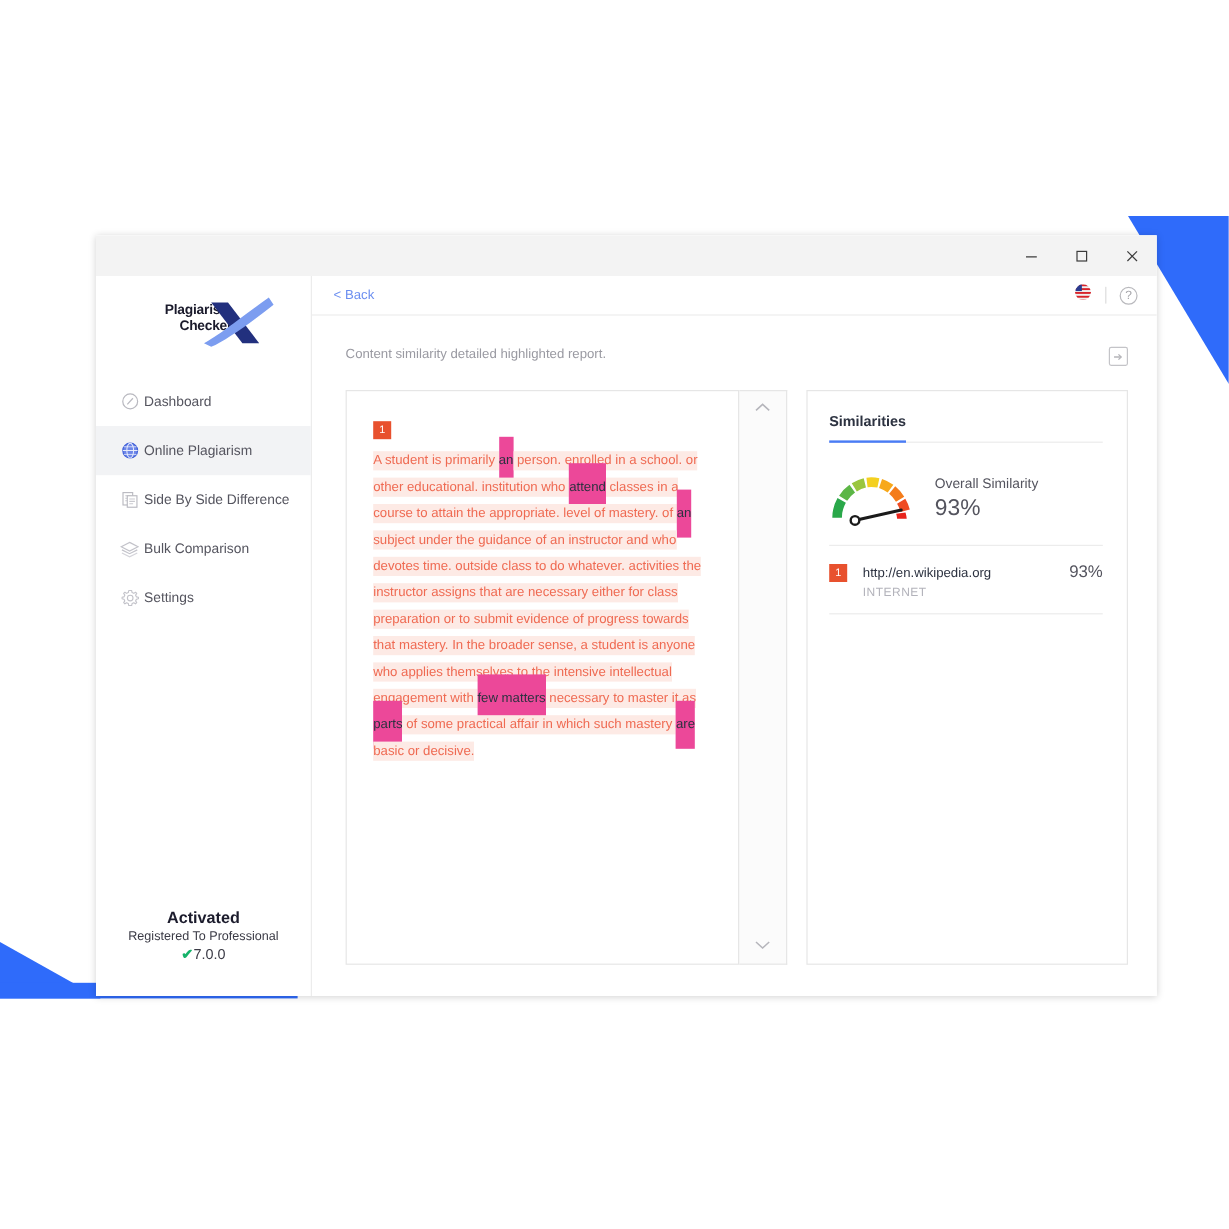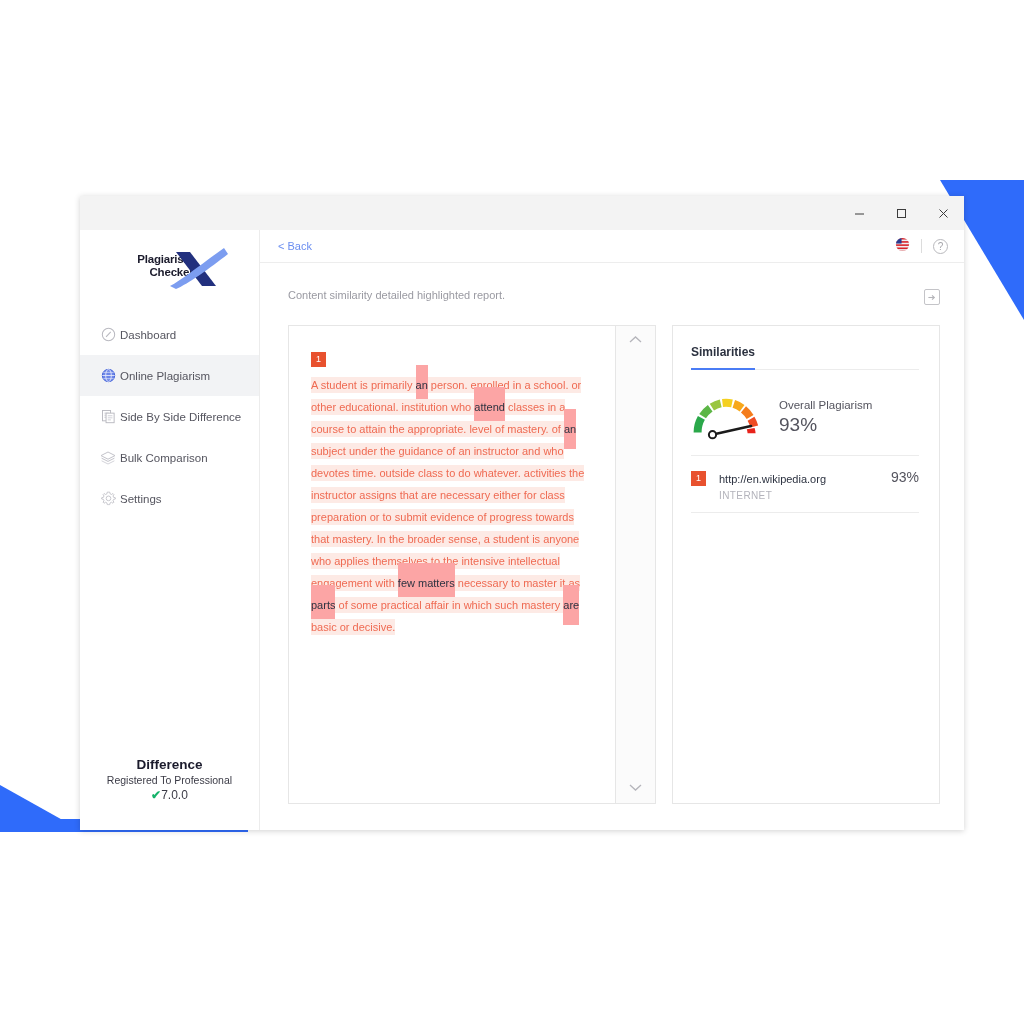--- a/index.html
+++ b/index.html
@@ -117,21 +117,21 @@
     padding: 22px 20px 20px 22px;
     overflow: hidden;
   }
   .badge-1 {
     display: inline-block; background: #e8512e; color: #fff;
     font-size: 9px; line-height: 15px; width: 15px; height: 15px;
     text-align: center; margin-bottom: 7px;
   }
   .doc-text { font-size: 11px; line-height: 22px; color: #ef6a52; }
   .doc-text .hl { background: #fdeae5; padding: 2px 0; }
-  .doc-text .plain { color: #2c3240; background: #fca5a5; padding: 14px 0; }
+  .doc-text .plain { color: #2c3240; background: #ec4899; padding: 14px 0; }
 
   .scroll-col {
     width: 40px; flex: 0 0 40px;
     border-top: 1px solid #e6e6e6; border-bottom: 1px solid #e6e6e6; border-right: 1px solid #e6e6e6;
     background: #fbfbfb;
     display: flex; flex-direction: column; align-items: center;
     justify-content: space-between; padding: 7px 0 9px;
   }
   .chev { color: #b5b5bb; font-size: 13px; line-height: 1; }
 
@@ -264,21 +264,21 @@
                 <path d="M8 1.2 L9.3 1.2 L9.7 3 L11.2 3.7 L12.7 2.7 L13.8 3.8 L12.8 5.3 L13.5 6.8 L15.3 7.2 L15.3 8.5 L13.5 8.9 L12.8 10.4 L13.8 11.9 L12.7 13 L11.2 12 L9.7 12.7 L9.3 14.5 L8 14.5 L6.7 14.5 L6.3 12.7 L4.8 12 L3.3 13 L2.2 11.9 L3.2 10.4 L2.5 8.9 L0.7 8.5 L0.7 7.2 L2.5 6.8 L3.2 5.3 L2.2 3.8 L3.3 2.7 L4.8 3.7 L6.3 3 L6.7 1.2 Z" fill="none" stroke="#c3c3ca" stroke-width="1" stroke-linejoin="round"></path>
                 <circle cx="8" cy="7.85" r="2.5" fill="none" stroke="#c3c3ca" stroke-width="1"></circle>
               </svg>
             </span>
             <span>Settings</span>
           </div>
 
         </div>
 
         <div class="activation">
-          <div class="act-title">Difference</div>
+          <div class="act-title">Activated</div>
           <div class="act-sub">Registered To Professional</div>
           <div class="act-ver">
             <span class="act-check">✔</span><span>7.0.0</span>
           </div>
         </div>
 
       </div>
 
       <div class="main">
 
@@ -353,21 +353,21 @@
                   <path d="M31.5 11.0 A29.4 29.4 0 0 1 41.0 11.4" stroke="#f4d020"></path>
                   <path d="M42.8 11.9 A29.4 29.4 0 0 1 51.1 16.2" stroke="#f7a81b"></path>
                   <path d="M52.5 17.3 A29.4 29.4 0 0 1 59.1 25.0" stroke="#f47c1b"></path>
                   <path d="M60.0 26.7 A29.4 29.4 0 0 1 63.3 34.6" stroke="#ef4b23"></path>
                 </g>
                 <path d="M63.6 36.0 A29.4 29.4 0 0 1 64.6 41.2 L56.6 41.2 A21.4 21.4 0 0 0 55.8 37.2 Z" fill="#e8231b"></path>
                 <line x1="22" y1="42.5" x2="60" y2="34" stroke="#1b1b1b" stroke-width="2.6" stroke-linecap="round"></line>
                 <circle cx="21.5" cy="42.7" r="3.6" fill="#fff" stroke="#1b1b1b" stroke-width="2"></circle>
               </svg>
               <div>
-                <div class="gauge-label">Overall Plagiarism</div>
+                <div class="gauge-label">Overall Similarity</div>
                 <div class="gauge-value">93%</div>
               </div>
             </div>
 
 
             <div class="meta-rule"></div>
 
             <div class="src-row">
               <span class="src-badge">1</span>
               <span>

